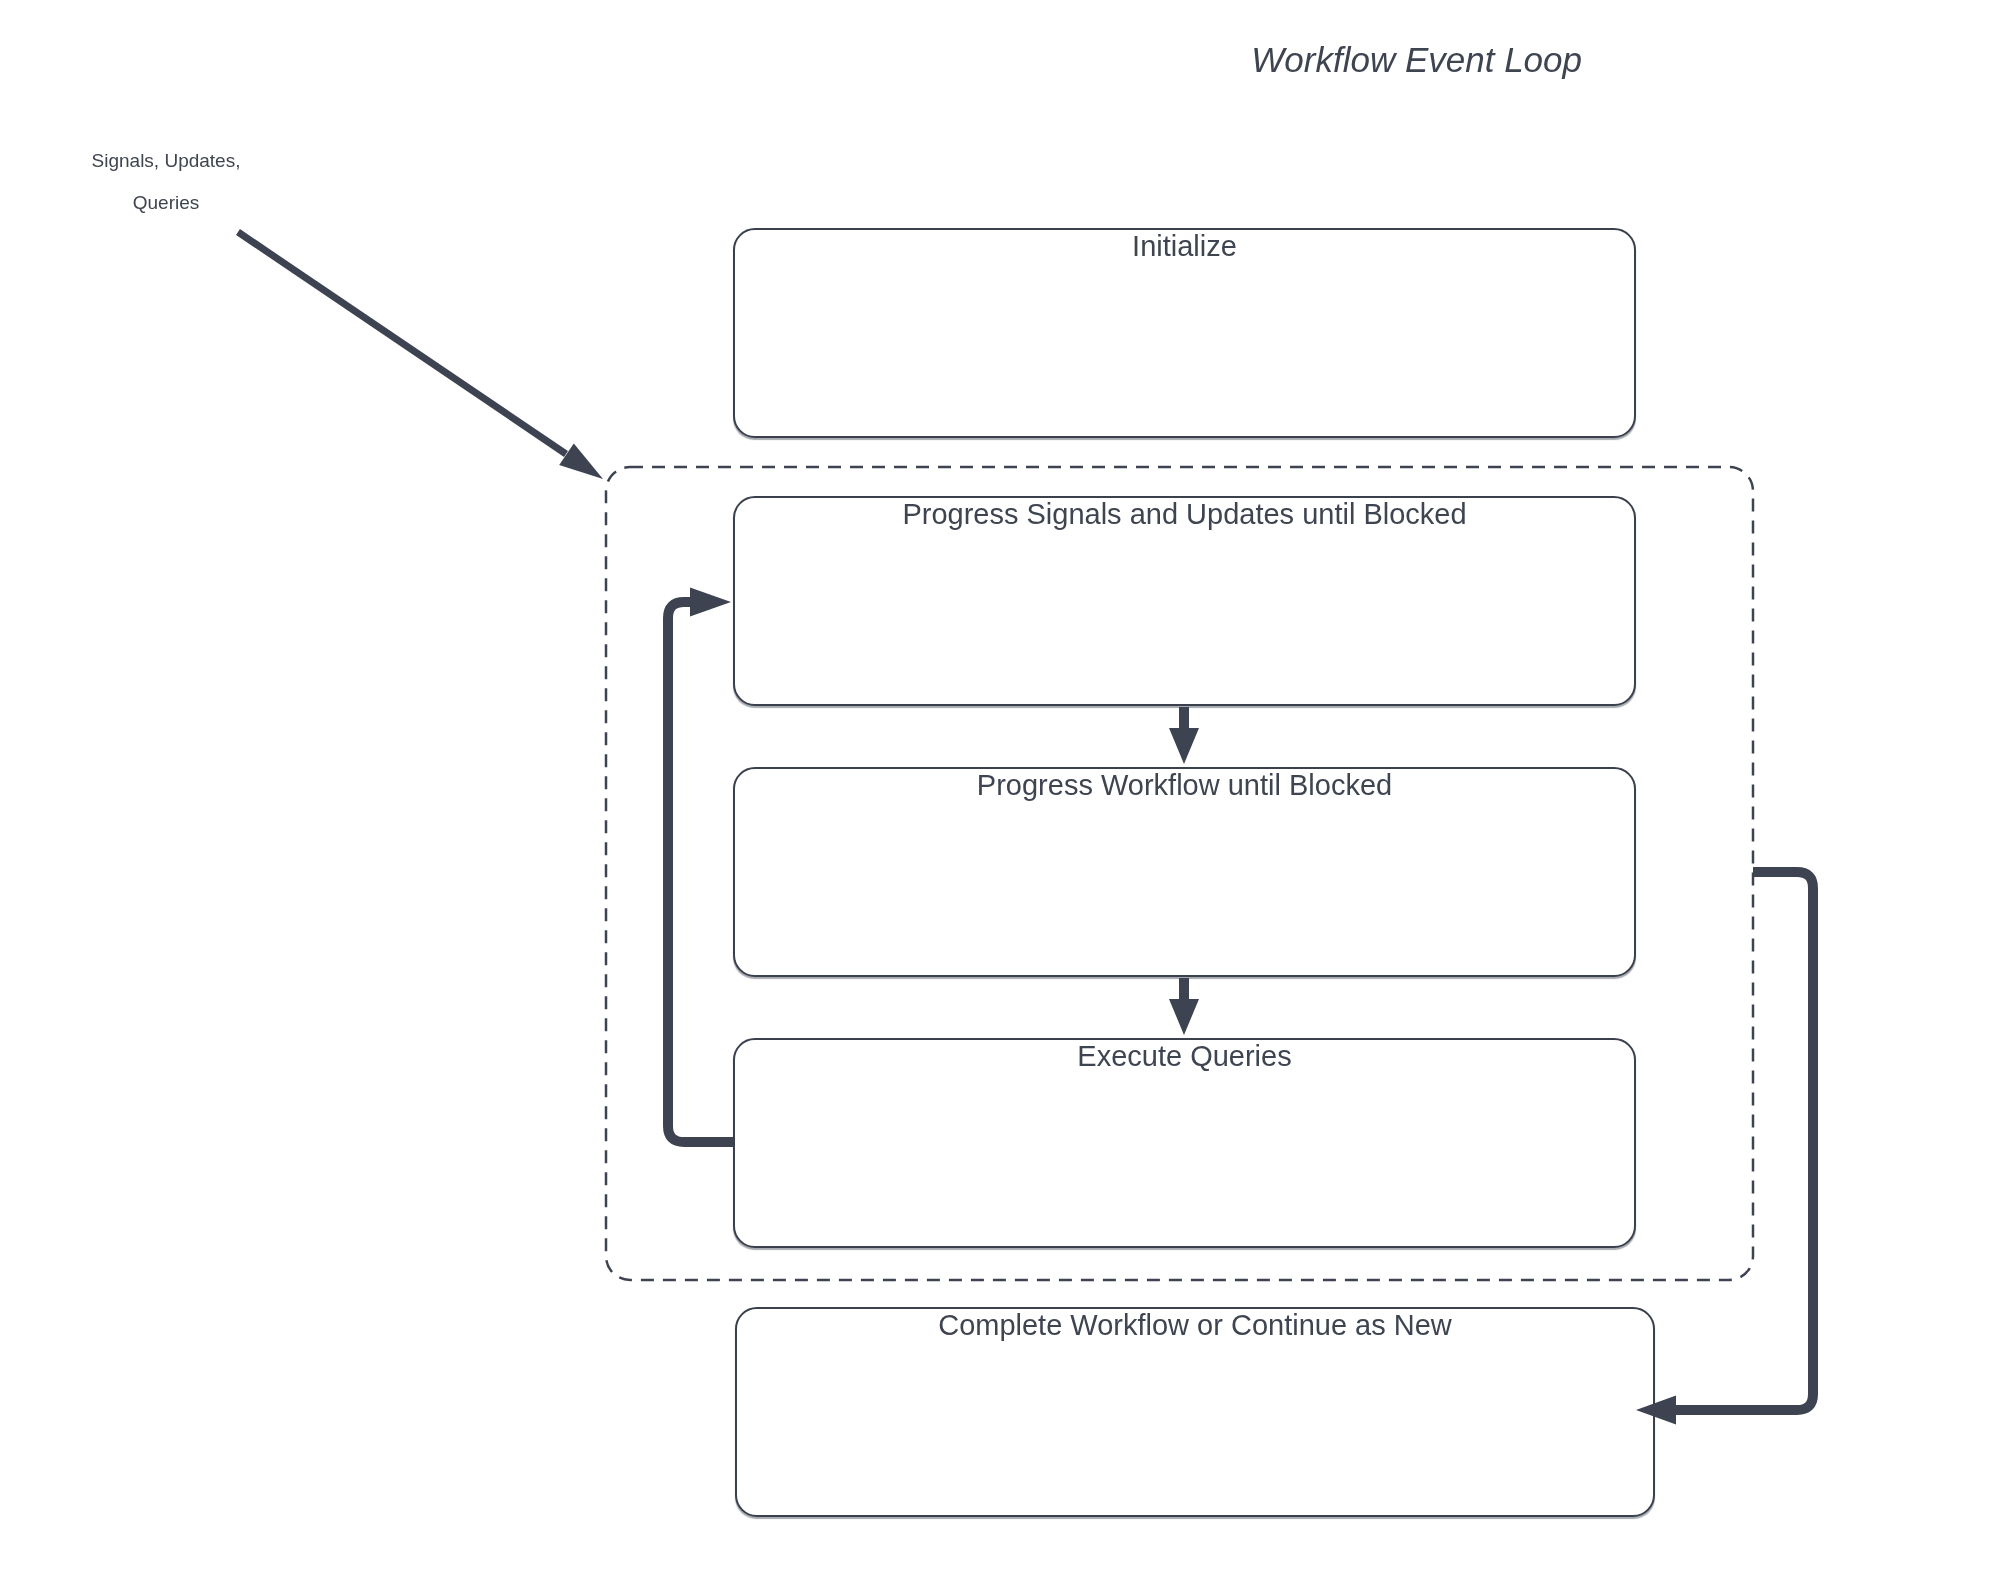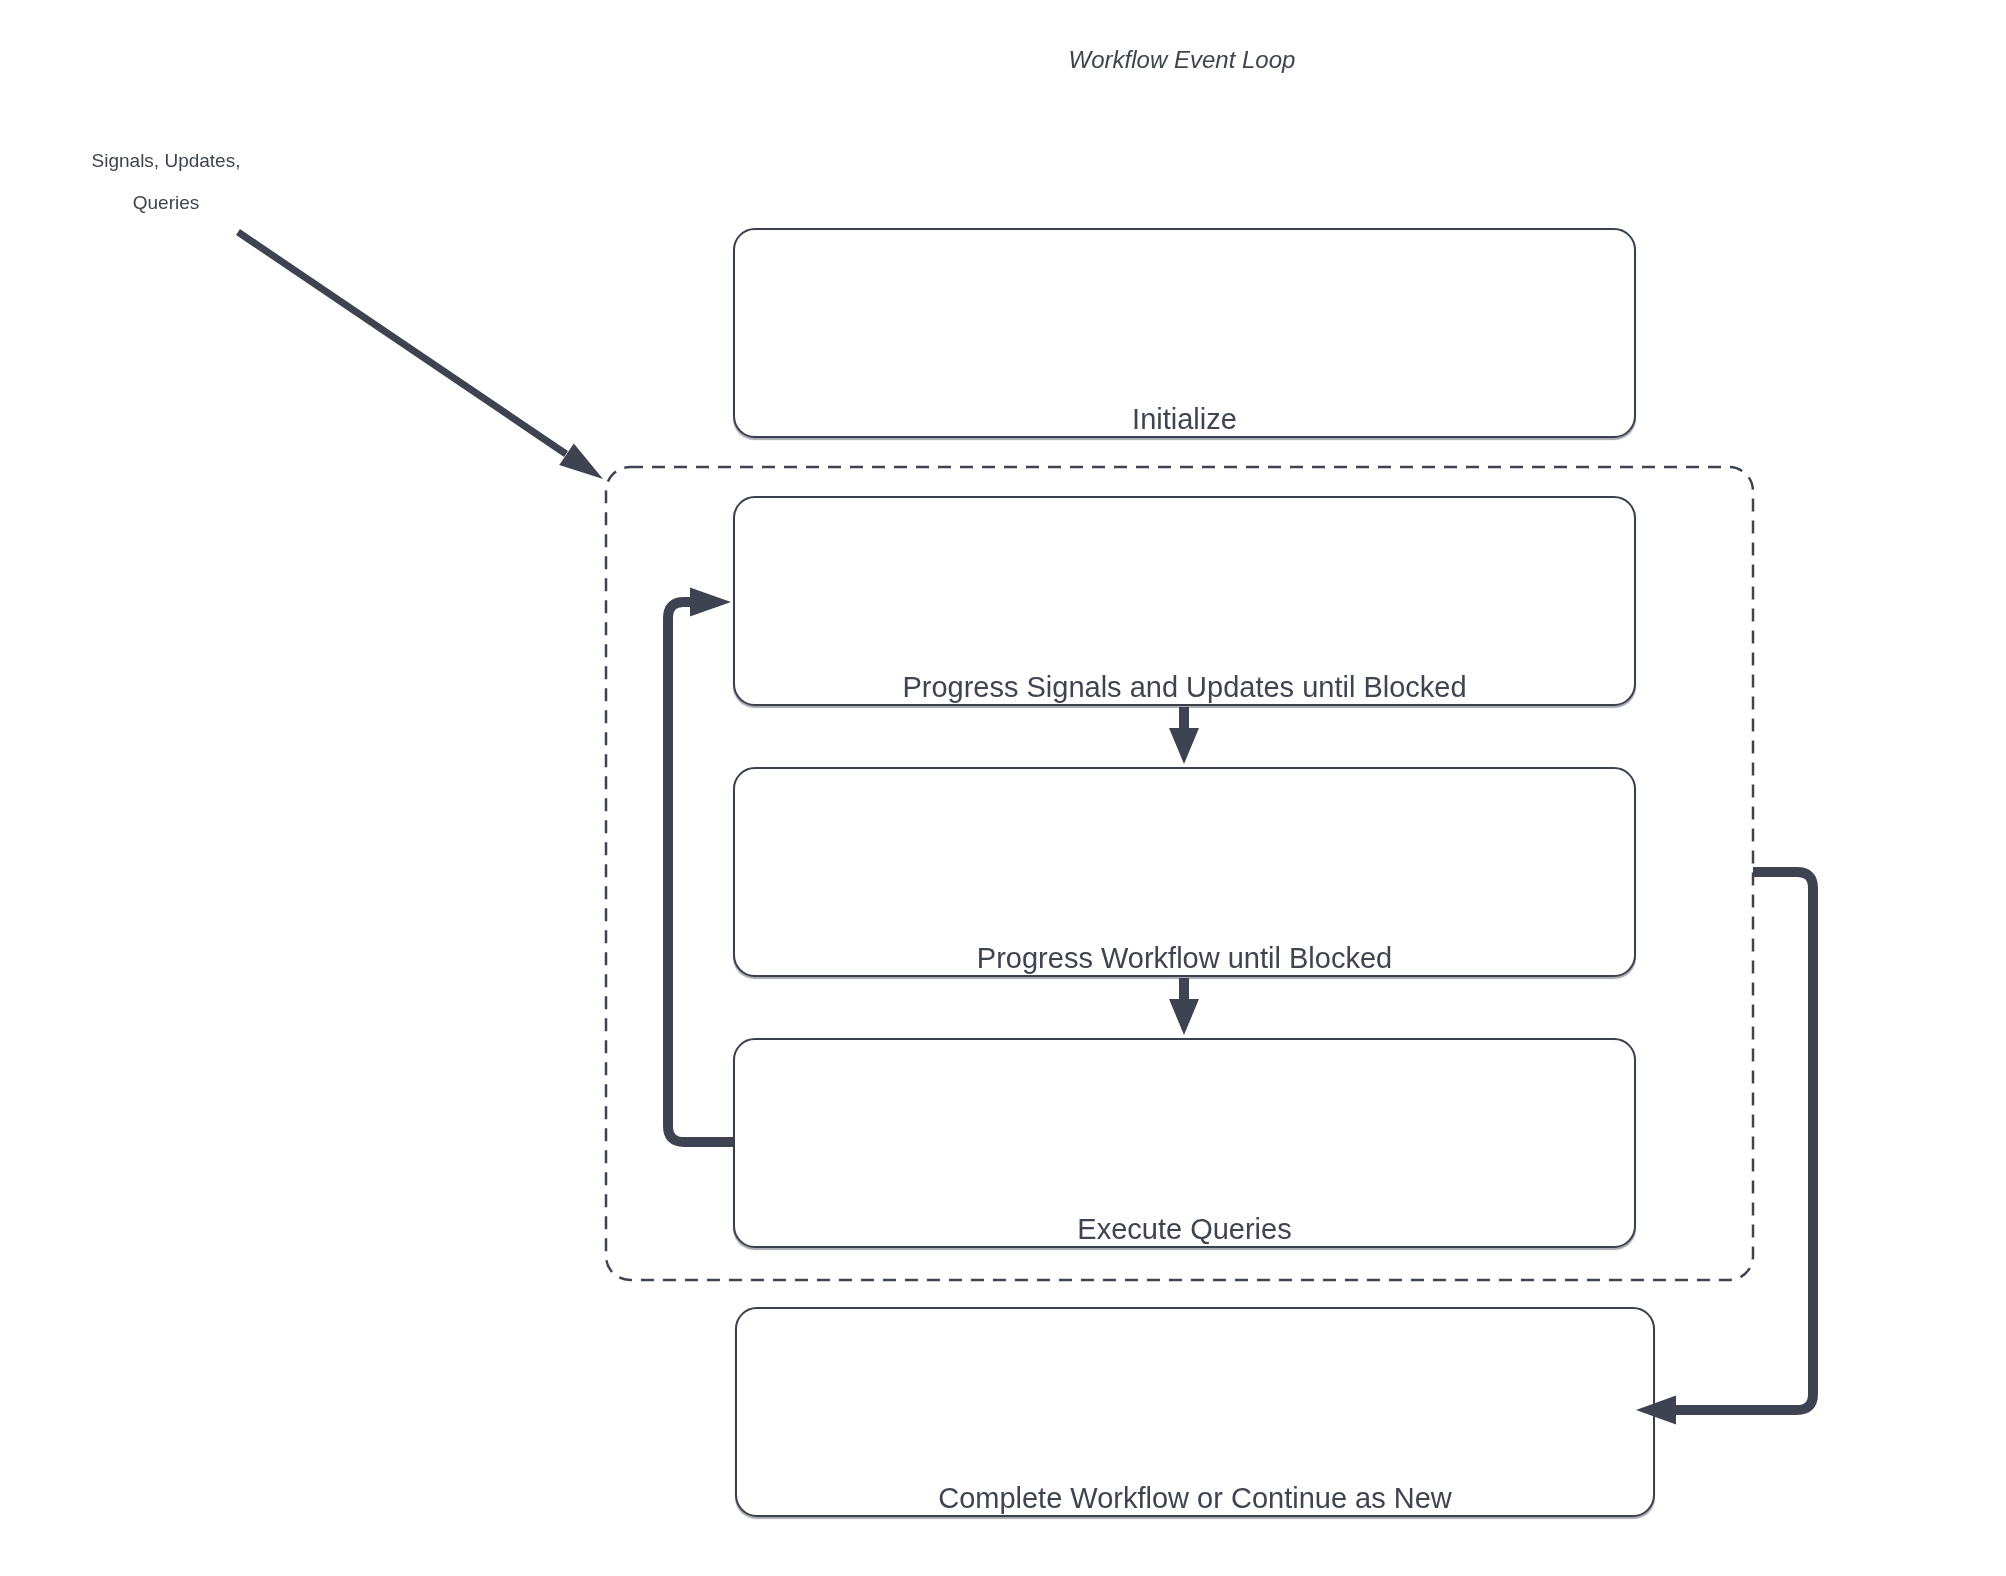--- a/index.html
+++ b/index.html
@@ -7,43 +7,43 @@
     position: relative;
     width: 2006px;
     height: 1576px;
     background: #ffffff;
     font-family: "Liberation Sans", sans-serif;
     overflow: hidden;
   }
   .title {
     position: absolute;
     left: 782px; top: 40px; width: 800px;
-    text-align: center;
-    font-size: 24px;
+    text-align: right;
+    font-size: 35px;
     font-style: italic;
     color: #3f4550;
     line-height: 40px;
   }
   .annotation {
     position: absolute;
     left: 28px; top: 140px; width: 276px;
     text-align: center;
     font-size: 19px;
     color: #3f4550;
     line-height: 42px;
     white-space: pre-line;
   }
   .node {
     position: absolute;
     box-sizing: border-box;
     background: #ffffff;
     border: 2.5px solid #3a414d;
     border-radius: 22px;
     display: flex;
-    align-items: flex-end;
+    align-items: flex-start;
     justify-content: center;
     text-align: center;
     font-size: 29px;
     color: #3f4550;
     box-shadow: 0 2px 1px -0.5px rgba(58,65,77,0.45);
   }
   #node-initialize        { left: 733px; top: 228px;  width: 903px; height: 210px; }
   #node-progress-signals  { left: 733px; top: 496px;  width: 903px; height: 210px; }
   #node-progress-workflow { left: 733px; top: 767px;  width: 903px; height: 210px; }
   #node-execute-queries   { left: 733px; top: 1038px; width: 903px; height: 210px; }

